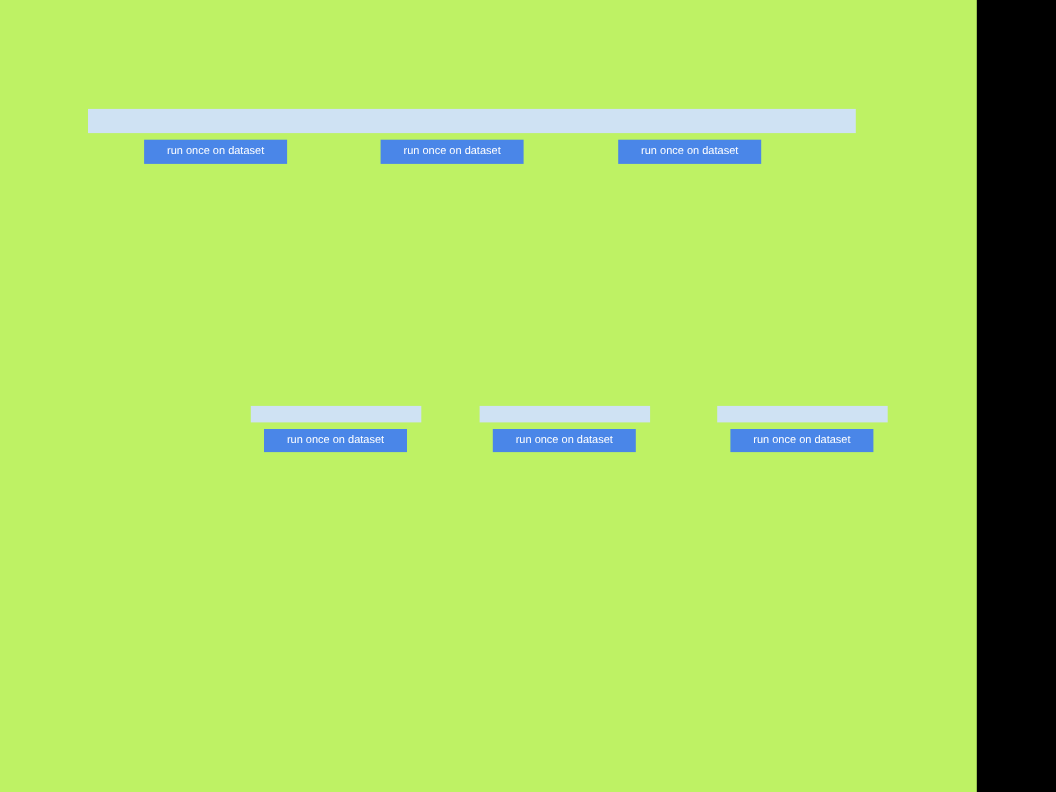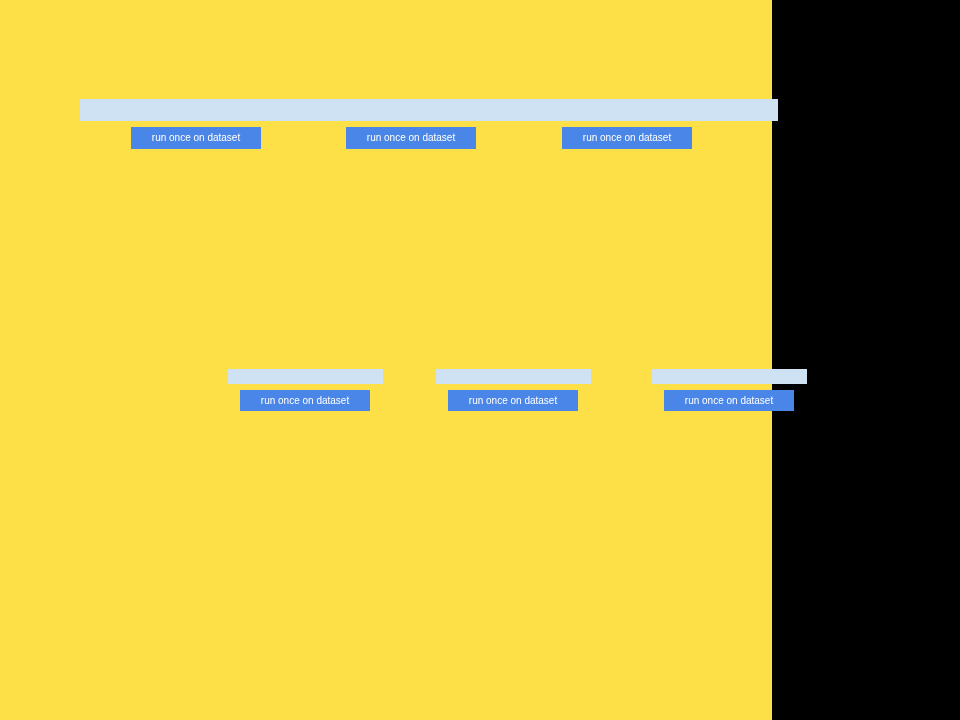--- a/index.html
+++ b/index.html
@@ -6,23 +6,23 @@
     margin: 0;
     padding: 0;
     width: 960px;
     height: 720px;
     background: #000000;
     font-family: "Liberation Sans", sans-serif;
     overflow: hidden;
   }
   .canvas {
     position: relative;
-    width: 772px;
+    width: 888px;
     height: 720px;
-    background: #fde047;
+    background: #bef264;
   }
   .lightbar {
     position: absolute;
     background: #cfe2f3;
   }
   .top-bar {
     left: 80px;
     top: 99px;
     width: 698px;
     height: 22px;

